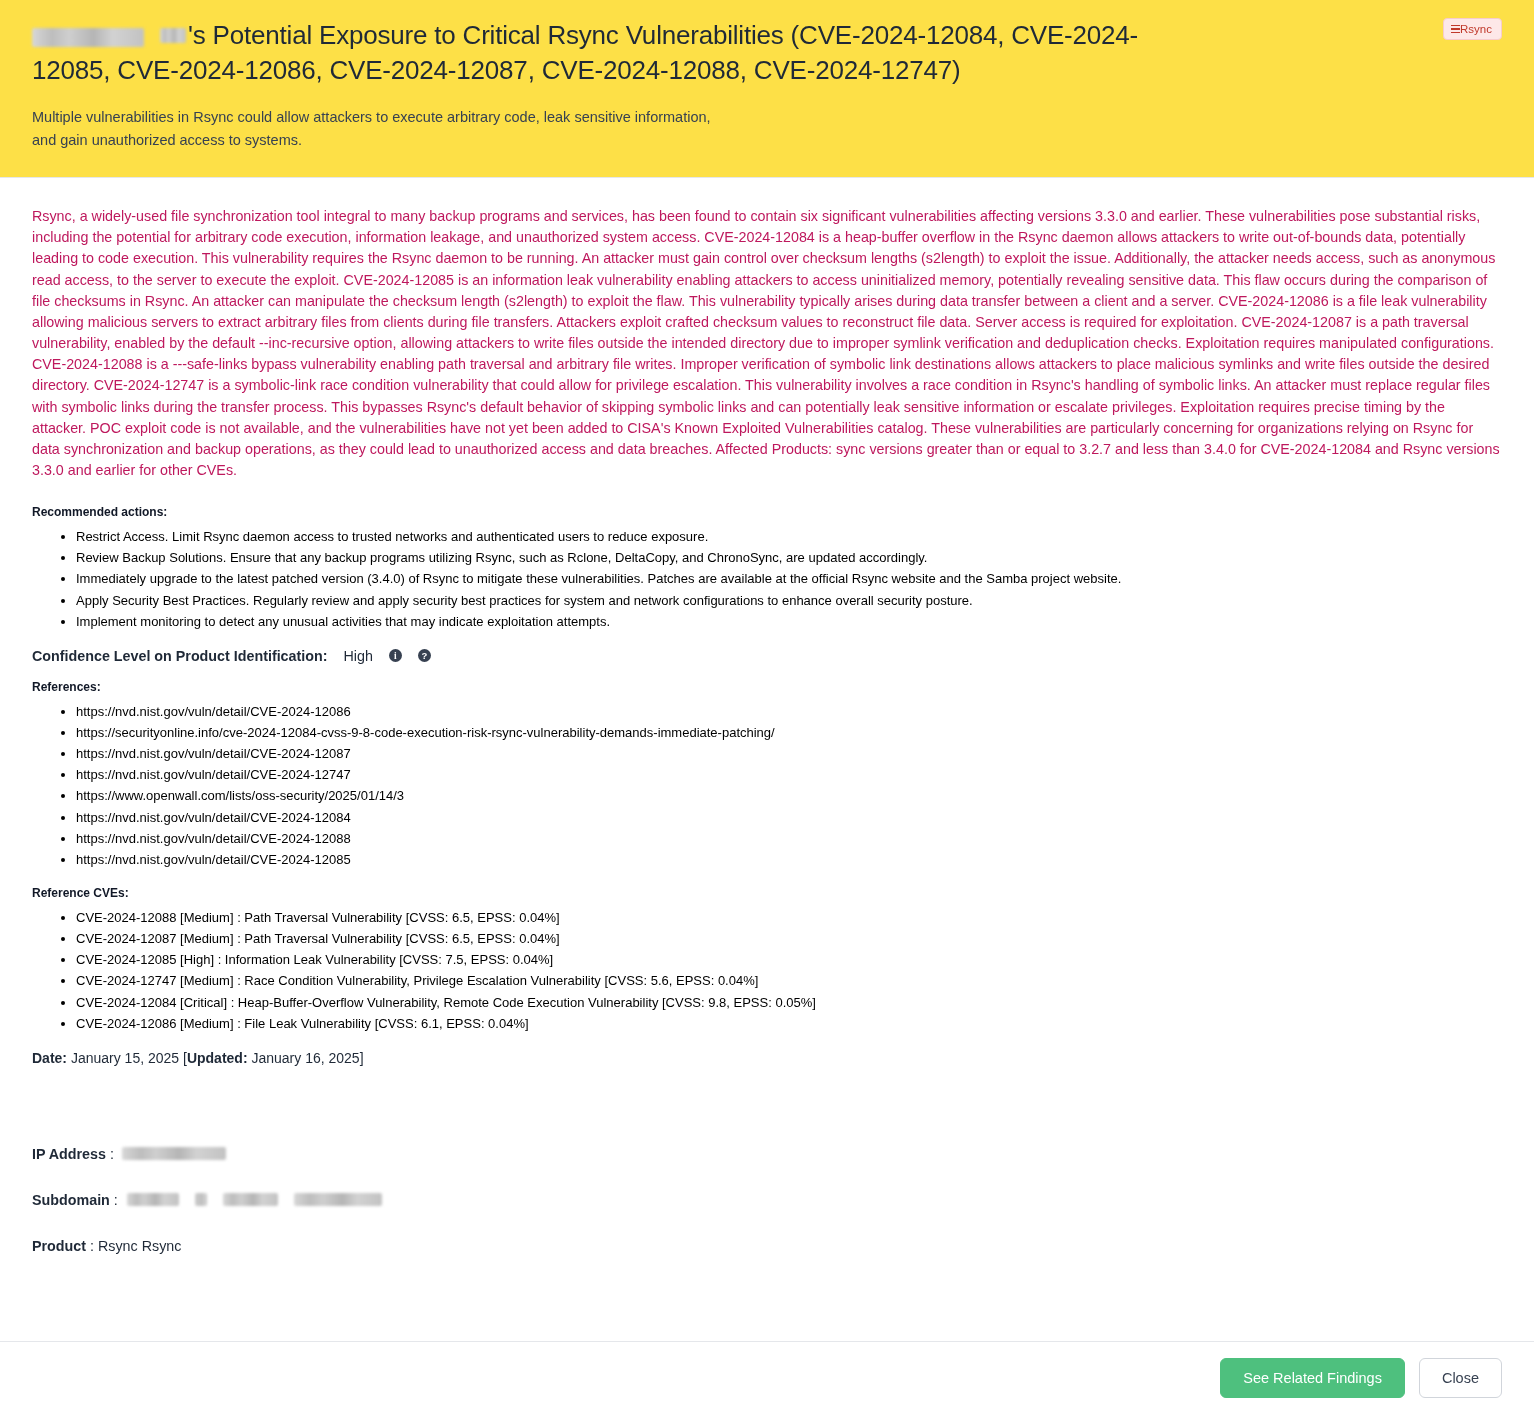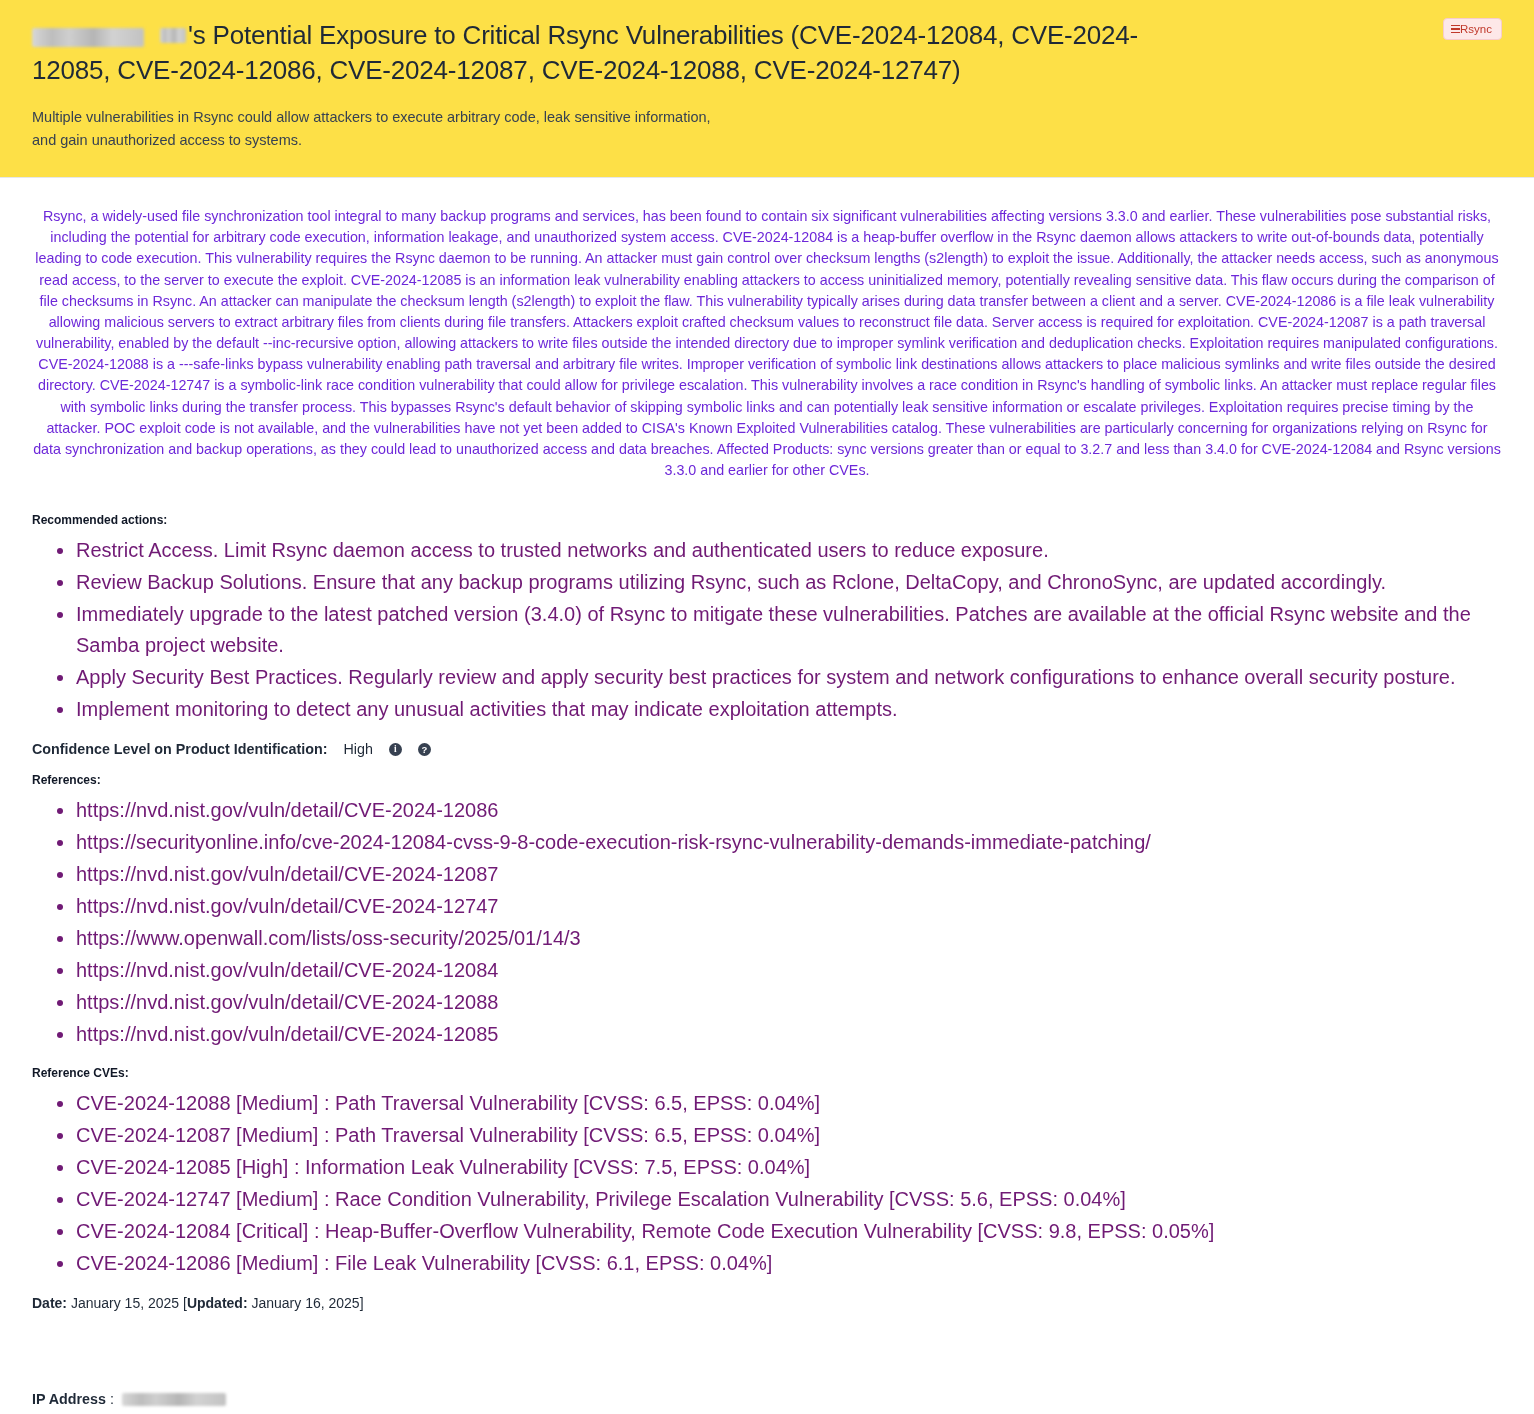--- a/index.html
+++ b/index.html
@@ -73,39 +73,39 @@
   .badge .bars { display: inline-flex; flex-direction: column; gap: 2px; }
   .badge .bars i { display: block; width: 9px; height: 1.5px; background: #c0392b; }
   
   .body {
     padding: 28px 32px 0 32px;
     flex: 1 1 auto;
   }
   .para {
     font-size: 14.3px;
     line-height: 1.48;
-    color: #6d28d9;
-    margin: 0 0 32px 0;
-    text-align: center;
+    color: #be185d;
+    margin: 0 0 24px 0;
+    text-align: left;
   }
   h3.section {
     font-size: 12px;
     font-weight: bold;
     margin: 0 0 8px 0;
     color: #111827;
   }
   ul.bullets {
     margin: 0 0 16px 0;
     padding-left: 44px;
   }
   ul.bullets li {
-    font-size: 20px;
+    font-size: 13px;
     line-height: 1.55;
     margin-bottom: 1px;
-    color: #701a75;
+    color: #000000;
   }
   .conf-line {
     font-size: 14.3px;
     margin: 0 0 16px 0;
     display: flex;
     align-items: center;
     gap: 16px;
   }
   .conf-line b { font-weight: bold; }
   .info-icon {
@@ -272,14 +272,18 @@
         <span class="redacted r-sub-4"></span>
       </div>
       <div class="fact">
         <b>Product</b>
         <span>: Rsync Rsync</span>
       </div>
     </div>
 
   </div>
 
+  <div class="footer">
+    <button class="btn btn-primary">See Related Findings</button>
+    <button class="btn btn-secondary">Close</button>
+  </div>
 
 </div>
 
 </body></html>

